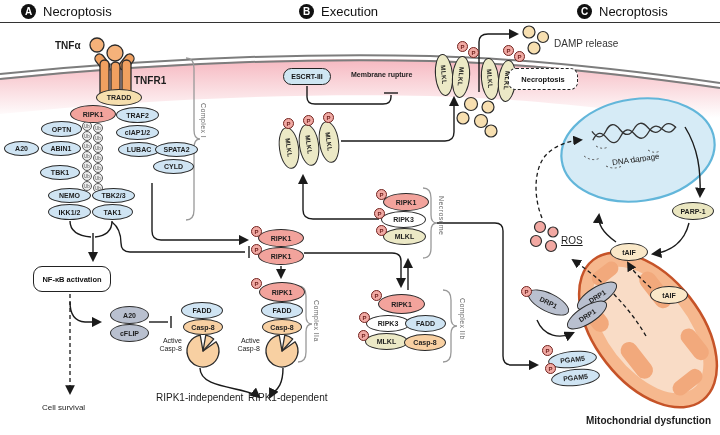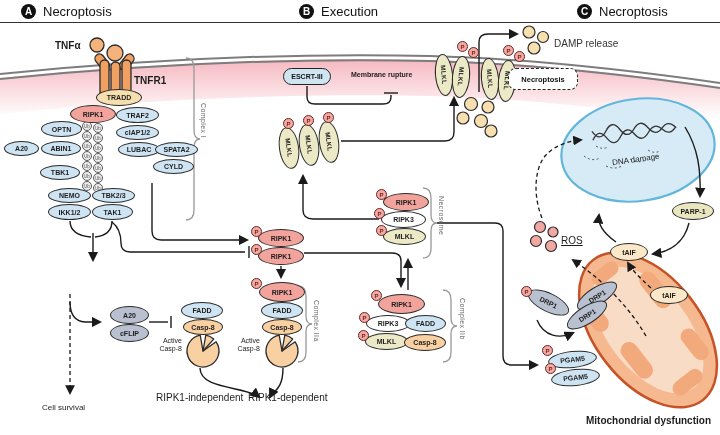--- a/index.html
+++ b/index.html
@@ -201,20 +201,21 @@
   <span class="ub" style="left:93px;top:123px;">Ub</span>
   <span class="ub" style="left:93px;top:133px;">Ub</span>
   <span class="ub" style="left:93px;top:143px;">Ub</span>
   <span class="ub" style="left:93px;top:153px;">Ub</span>
   <span class="ub" style="left:93px;top:163px;">Ub</span>
   <span class="ub" style="left:93px;top:173px;">Ub</span>
   <span class="ub" style="left:93px;top:183px;">Ub</span>
 
   <div class="vtext" style="left:200px;top:103px;">Complex I</div>
 
+  <div class="box" style="left:33px;top:266px;width:78px;height:26px;">NF-κB activation</div>
   <div class="txt" style="left:42px;top:403px;font-size:8px;">Cell survival</div>
 
   <div class="n c-gray" style="left:110px;top:306px;width:39px;height:18px;">A20</div>
   <div class="n c-gray" style="left:110px;top:324px;width:39px;height:18px;">cFLIP</div>
 
   <div class="n c-blue" style="left:181px;top:302px;width:42px;height:17px;">FADD</div>
   <div class="n c-orange" style="left:183px;top:319px;width:40px;height:16px;">Casp-8</div>
   <div class="lbl2" style="left:150px;top:337px;width:32px;">
     <span>Active</span><br>
     <span>Casp-8</span>

